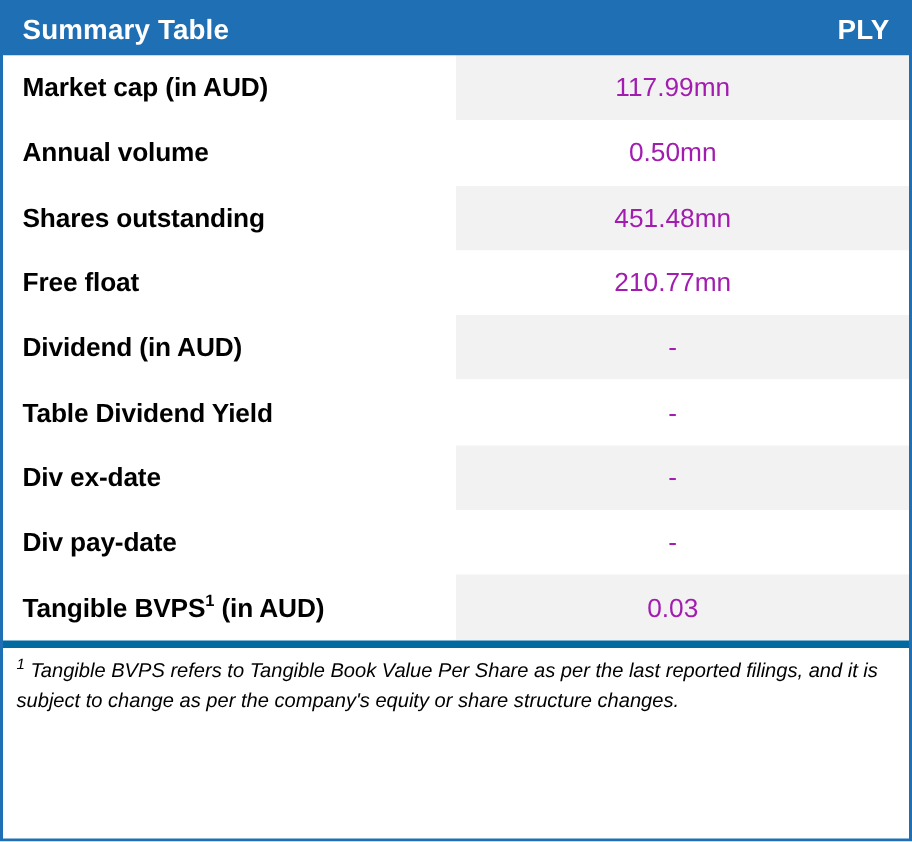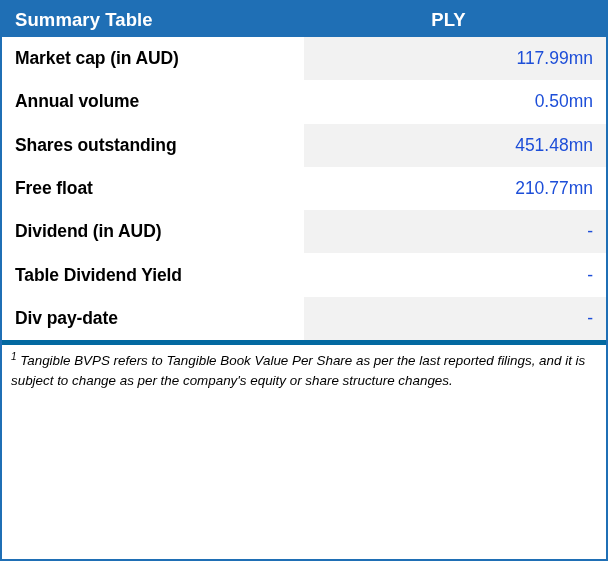--- a/index.html
+++ b/index.html
@@ -42,42 +42,42 @@
     font-weight: bold;
     height: 35px;
     vertical-align: middle;
     letter-spacing: 0.1px;
   }
   th.header-title {
     text-align: left;
     padding-left: 13px;
   }
   th.header-value {
-    text-align: center;
+    text-align: right;
     padding-right: 13px;
   }
   tbody tr {
     height: 43.3px;
     padding-left: 43px;
   }
   td.row-label {
     font-size: 17.5px;
     font-weight: bold;
     color: #000000;
     text-align: left;
     padding-left: 13px;
     background: #ffffff;
     vertical-align: middle;
     letter-spacing: -0.1px;
   }
   td.row-value {
     font-size: 17.5px;
     font-weight: normal;
-    color: #1d4ed8;
-    text-align: right;
+    color: #a21caf;
+    text-align: center;
     padding-right: 13px;
     vertical-align: middle;
     width: 190px;
   }
   tbody tr:nth-child(odd) td.row-value {
     background: #f2f2f2;
   }
   tbody tr:nth-child(even) td.row-value {
     background: #ffffff;
   }
@@ -134,20 +134,28 @@
       </tr>
       <tr>
         <td class="row-label">Dividend (in AUD)</td>
         <td class="row-value">-</td>
       </tr>
       <tr>
         <td class="row-label">Table Dividend Yield</td>
         <td class="row-value">-</td>
       </tr>
       <tr>
+        <td class="row-label">Div ex-date</td>
+        <td class="row-value">-</td>
+      </tr>
+      <tr>
         <td class="row-label">Div pay-date</td>
         <td class="row-value">-</td>
+      </tr>
+      <tr>
+        <td class="row-label"><span>Tangible BVPS</span><span class="sup">1</span><span> (in AUD)</span></td>
+        <td class="row-value">0.03</td>
       </tr>
     </tbody>
   </table>
   <div class="footnote"><span class="fn-marker">1</span><span> Tangible BVPS refers to Tangible Book Value Per Share as per the last reported filings, and it is subject to change as per the company's equity or share structure changes.</span></div>
   <div class="spacer"></div>
 </div>
 
 </body></html>

